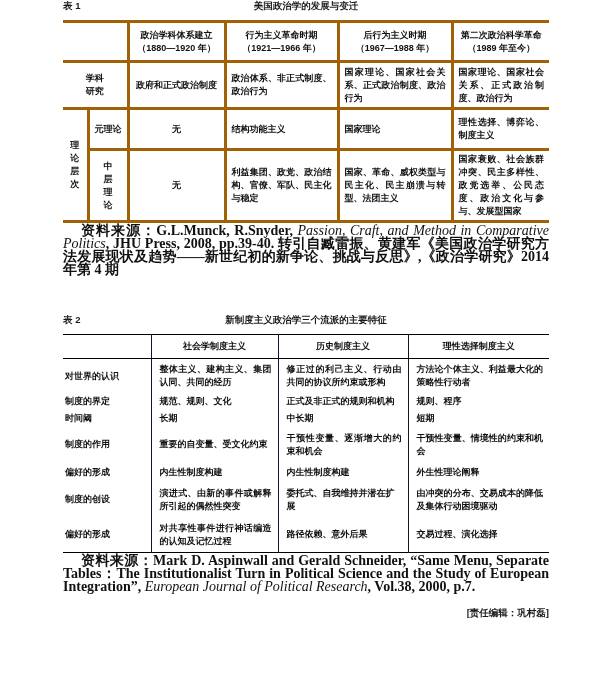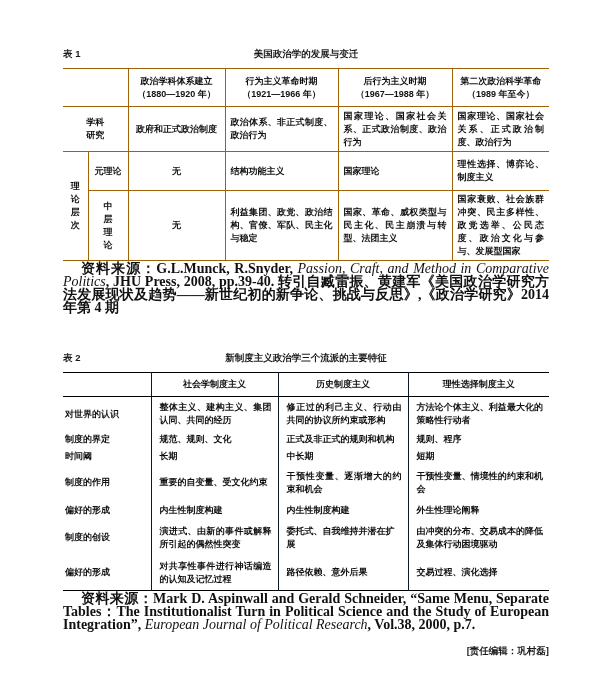--- a/index.html
+++ b/index.html
@@ -6,21 +6,20 @@
   body{
     width:607px;height:676px;overflow:hidden;
     font-family:"Liberation Sans",sans-serif;
     color:#1a1a1a;
     -webkit-font-smoothing:antialiased;
   }
   .page{
     position:relative;
     width:486px;
     margin:0 0 0 63px;
-    padding-top:48px;
   }
   
   .caption{
     position:relative;
     width:100%;
     height:14px;
     margin-bottom:6px;
     font-size:9.5px;
     font-weight:700;
   }
@@ -37,21 +36,21 @@
     line-height:13px;
     color:#111;
   }
   td{vertical-align:middle;padding:2px 5px;}
   .pre{white-space:pre-line;}
   .ac{text-align:center;}
   .jus{text-align:justify;text-align-last:left;}
 
   
   .t1{border-top:1.5px solid #000;border-bottom:1.5px solid #000;}
-  .t1 td{border:1px solid #a16207;}
+  .t1 td{border:3px solid #a16207;}
   .t1 tr td:first-child{border-left:none;}
   .t1 tr td:last-child{border-right:none;}
   .t1 .hdr td{text-align:center;height:33px;}
   .t1 .r-subject td{height:40px;}
   .t1 .r-meta td{height:34px;}
   .t1 .r-mid td{height:64px;}
   .t1 .vlabel{text-align:center;padding:2px 1px;}
 
   
   .t2{border-top:1.5px solid #000;border-bottom:1.5px solid #000;}

